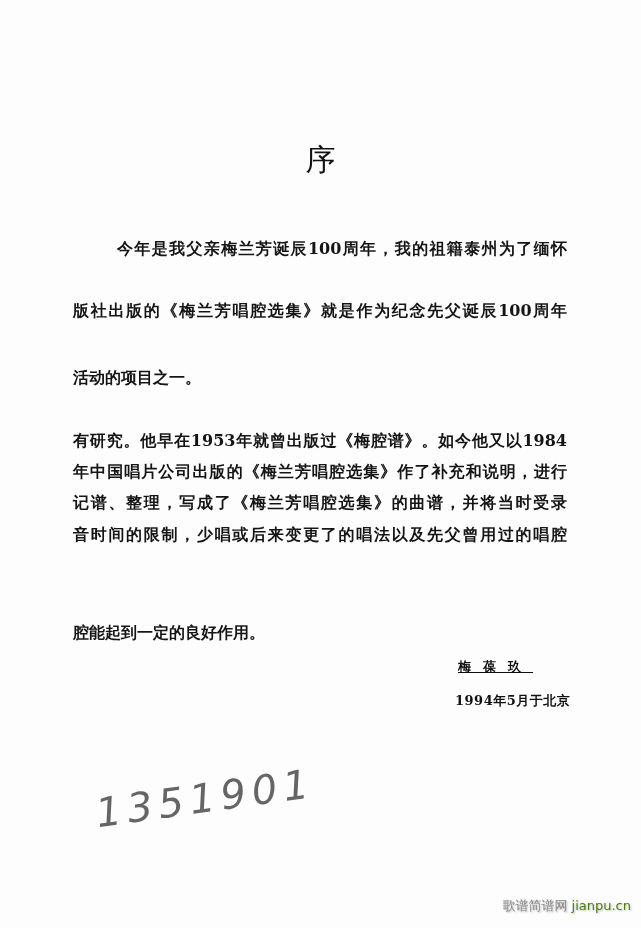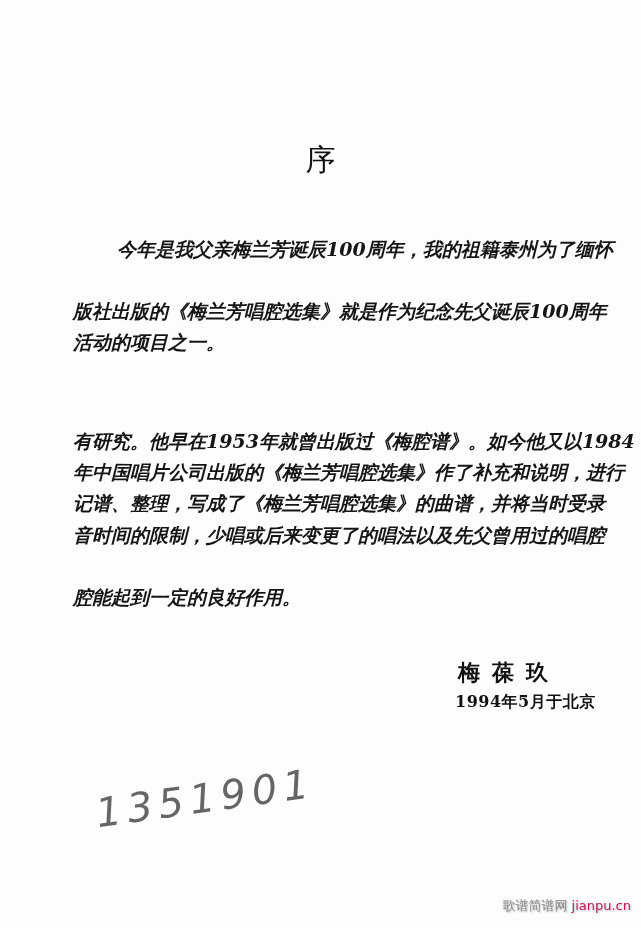--- a/index.html
+++ b/index.html
@@ -7,44 +7,44 @@
       width: 641px; height: 928px; background: #ffffff; position: relative; overflow: hidden;
       font-family: "DejaVu Serif", "Liberation Serif", serif; color: #111;
     }
     .page { position: absolute; left: 0; top: 0; width: 641px; height: 928px; background: #fdfdfd; }
     .title {
       position: absolute; left: 0; width: 641px; top: 140px; text-align: center;
       font-size: 30px; font-weight: normal; color: #111; letter-spacing: 0;
     }
     .line {
       position: absolute; left: 73px; width: 494px; height: 24px; line-height: 24px;
-      font-size: 19px; font-weight: bold; white-space: nowrap;
-      text-align: justify; text-align-last: justify; color: #151515; font-style: italic;
+      font-size: 16px; font-weight: bold; white-space: nowrap;
+      text-align: justify; text-align-last: justify; color: #151515;
     }
     .line.indent { left: 117px; width: 450px; }
-    .line.last { text-align-last: left; }
+    .line.last { text-align-last: left; margin-top: 36px; }
     .sig-name {
-      position: absolute; left: 458px; top: 658px; font-size: 22px; font-weight: bold;
-      letter-spacing: 12px; color: #111;
+      position: absolute; left: 458px; top: 658px; font-size: 13px; font-weight: bold;
+      letter-spacing: 12px; color: #111; text-decoration: underline;
     }
     .sig-date {
-      position: absolute; left: 455px; top: 692px; font-size: 16px; font-weight: bold; color: #111;
+      position: absolute; left: 455px; top: 692px; font-size: 13px; font-weight: bold; color: #111;
       letter-spacing: 0.5px;
     }
     .handwriting {
       position: absolute; left: 95px; top: 775px; font-family: "DejaVu Sans", sans-serif;
       font-size: 40px; color: #333; font-style: italic; letter-spacing: 6px;
       transform: rotate(-8deg); opacity: 0.75; font-weight: 200;
     }
     .watermark {
       position: absolute; right: 10px; bottom: 10px; height: 24px; line-height: 24px;
       font-family: "DejaVu Sans", sans-serif; font-size: 13px; color: #888;
       text-shadow: 1px 1px 2px #bbb;
     }
-    .watermark .wm-url { color: #be185d; margin-left: 4px; }
+    .watermark .wm-url { color: #4d7c0f; margin-left: 4px; }
   </style>
 </head>
 <body>
 
 <div class="page">
 
   <div class="title">序</div>
 
   <div class="line indent" style="top:237px">今年是我父亲梅兰芳诞辰100周年，我的祖籍泰州为了缅怀</div>
   <div class="line" style="top:299px">版社出版的《梅兰芳唱腔选集》就是作为纪念先父诞辰100周年</div>

